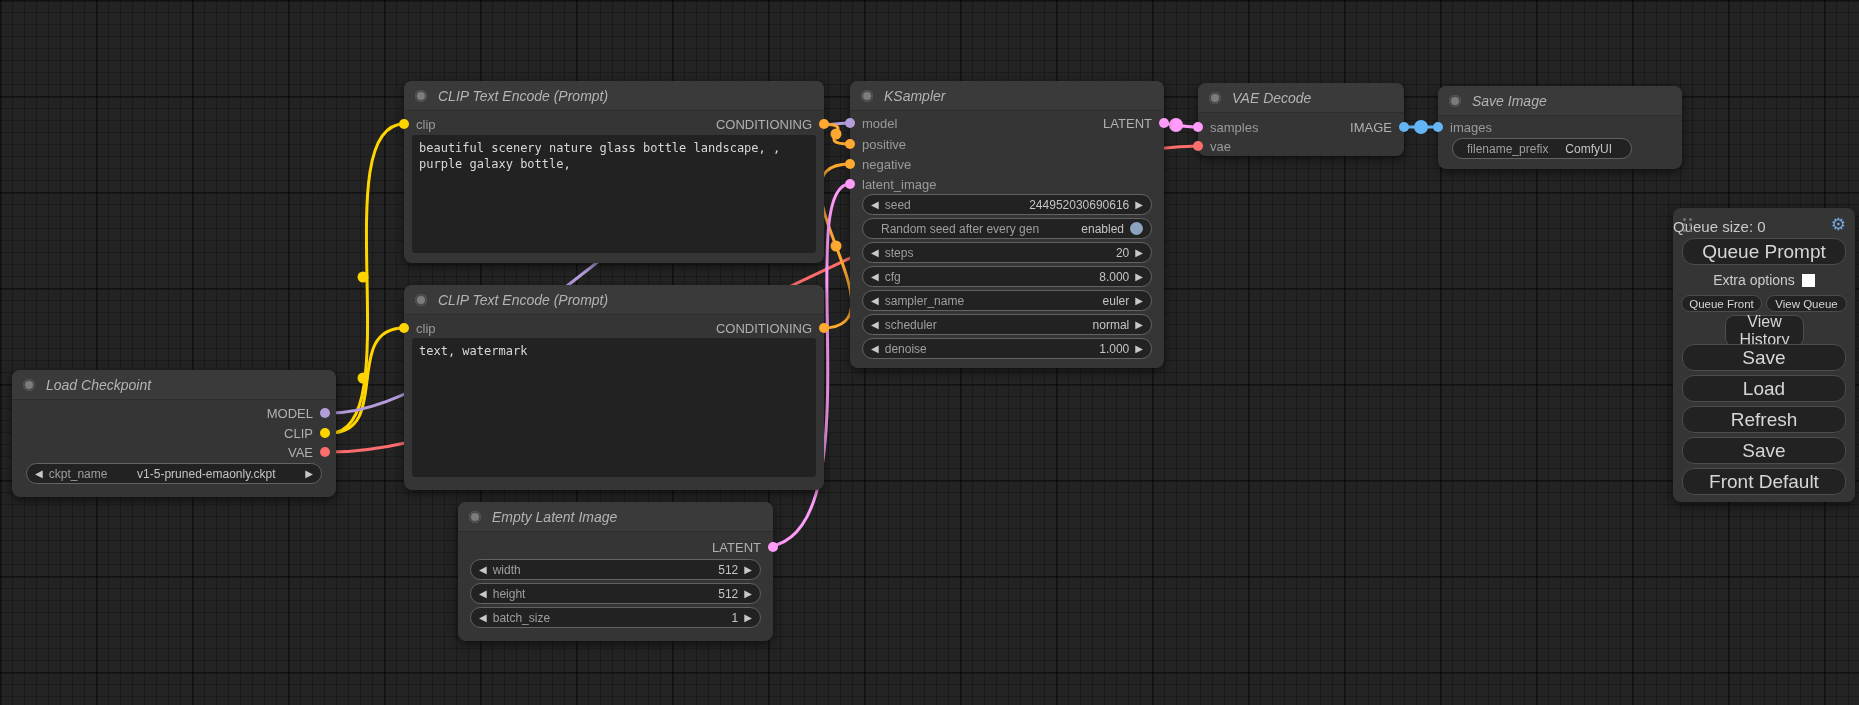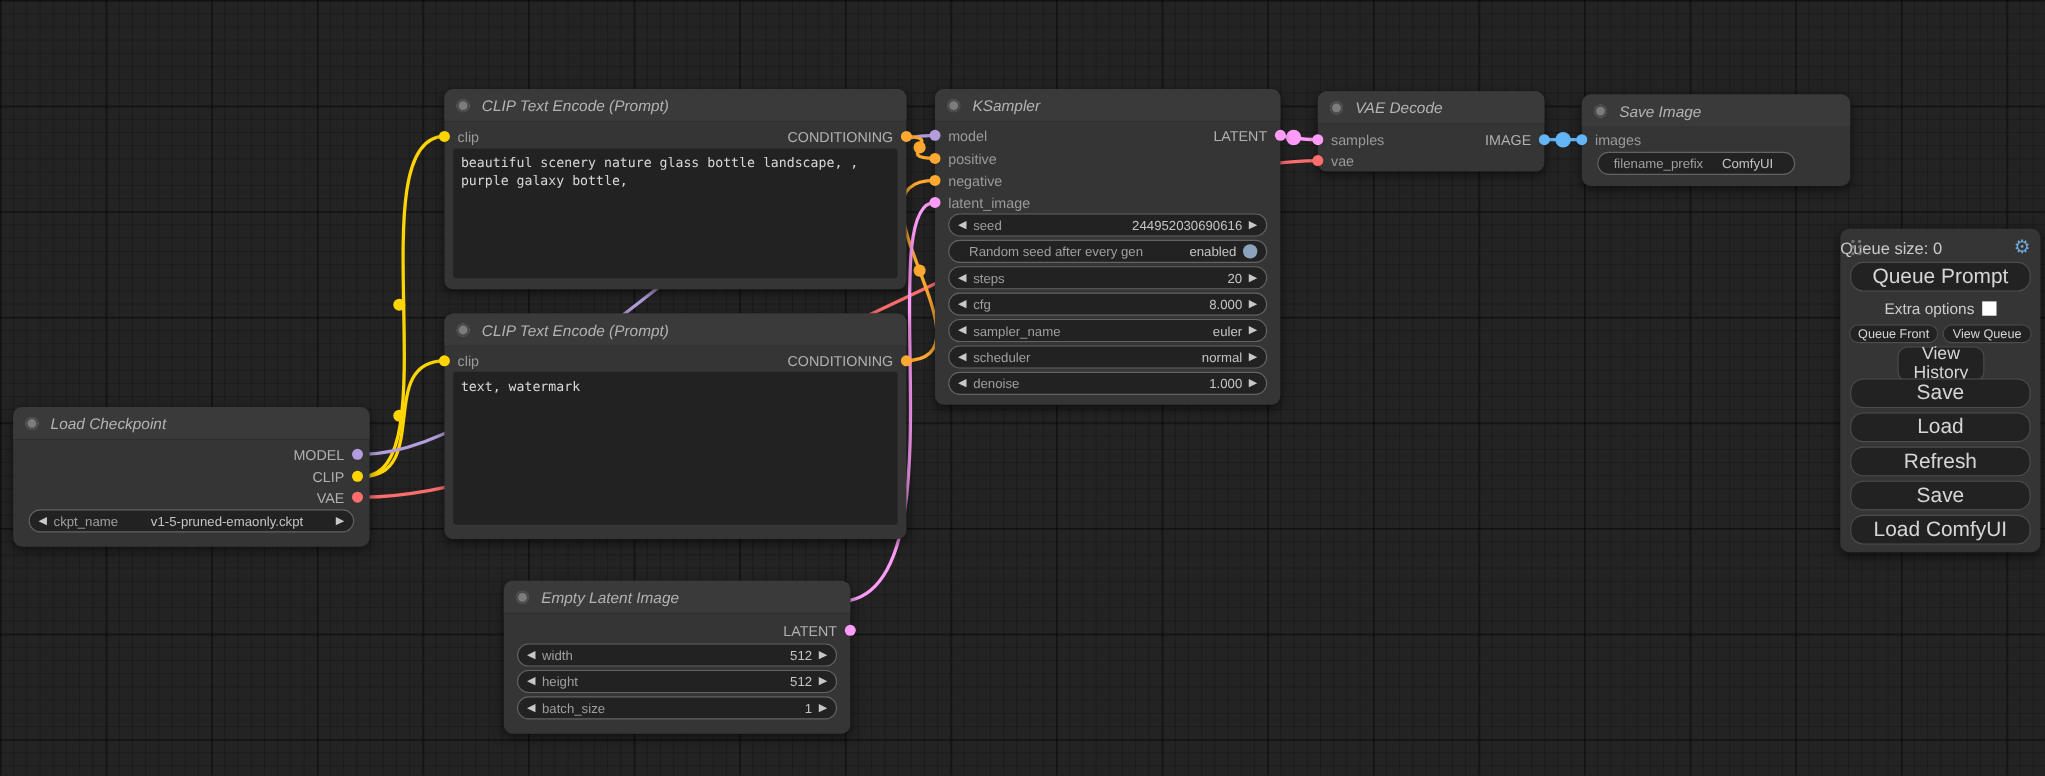--- a/index.html
+++ b/index.html
@@ -254,21 +254,21 @@
     <div class="slot" style="left:-5px;top:34px">
       <span class="dot" style="background:#64B5F6"></span>
       <span class="label">images</span>
     </div>
     <div class="widget" style="left:14px;top:52px;width:180px">
       <span class="wlabel" style="margin-left:6px">filename_prefix</span>
       <span class="wvalue center">ComfyUI</span>
     </div>
   </div>
 
-  <div class="node" style="left:458px;top:528px;width:315px;height:139px">
+  <div class="node" style="left:458px;top:502px;width:315px;height:139px">
     <div class="node-title">
       <span class="title-dot"></span>
       <span>Empty Latent Image</span>
     </div>
     <div class="slot out" style="right:-5px;top:38px">
       <span class="dot" style="background:#FF9CF9"></span>
       <span class="label">LATENT</span>
     </div>
     <div class="widget" style="left:12px;top:57px;width:291px">
       <span class="arrow">◀</span>
@@ -307,16 +307,16 @@
     <div class="extra-row" style="top:64px">
       <span>Extra options</span><span class="checkbox"></span>
     </div>
     <div class="qbtn" style="left:8px;top:87px;width:81px;height:17px;font-size:11.5px;border-radius:9px">Queue Front</div>
     <div class="qbtn" style="left:93px;top:87px;width:81px;height:17px;font-size:11.5px;border-radius:9px">View Queue</div>
     <div class="qbtn" style="left:52px;top:107px;width:79px;height:32px;font-size:16px;border-radius:9px">View History</div>
     <div class="qbtn big" style="top:136px">Save</div>
     <div class="qbtn big" style="top:167px">Load</div>
     <div class="qbtn big" style="top:198px">Refresh</div>
     <div class="qbtn big" style="top:229px">Save</div>
-    <div class="qbtn big" style="top:260px">Load ComfyUI</div>
+    <div class="qbtn big" style="top:260px">Front Default</div>
   </div>
 
 </div>
 
 </body></html>

